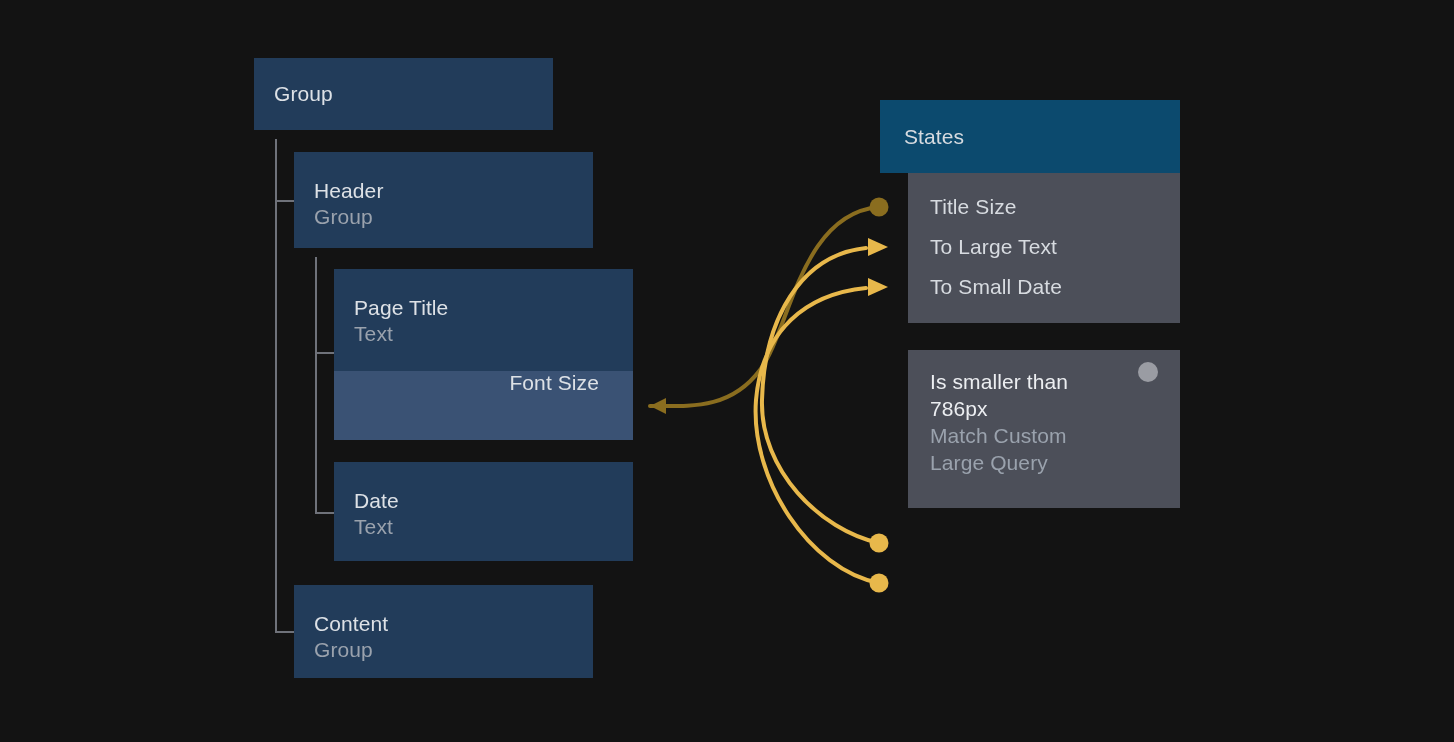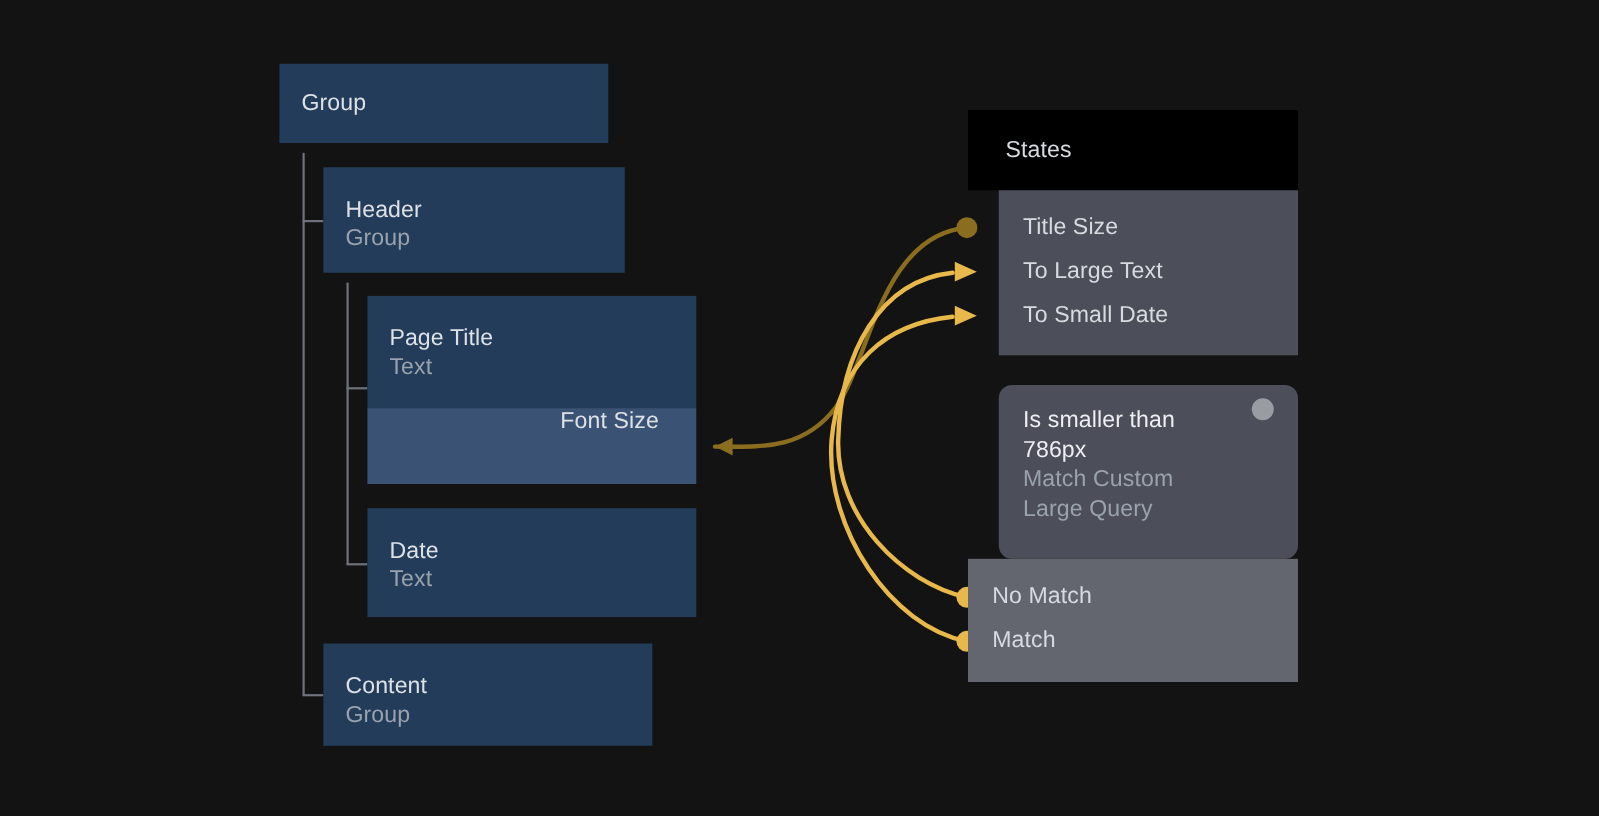--- a/index.html
+++ b/index.html
@@ -73,26 +73,26 @@
   }
   .tree-h {
     position: absolute;
     height: 2px;
     background: #6f727a;
   }
 
   
   .panel { position: absolute; }
   .panel-header {
-    background: #000000;
+    background: #0c4a6e;
     color: #d7dbe0;
     font-size: 21px;
     display: flex;
     align-items: center;
-    padding-left: 34px;
+    padding-left: 24px;
     letter-spacing: 0.1px;
   }
   .panel-body-dark {
     background: #4c4f59;
     position: relative;
     margin-left: 28px;
   }
   .panel-body-light {
     background: #63666f;
     position: relative;
@@ -154,21 +154,21 @@
   <div class="tree-v" style="left:315px; top:257px; height:256px;"></div>
 
   <div class="tree-h" style="left:315px; top:352px; width:19px;"></div>
 
   <div class="tree-h" style="left:315px; top:512px; width:19px;"></div>
 
   <div class="node node-single" style="left:254px; top:58px; width:299px; height:72px;">
     <div class="node-title">Group</div>
   </div>
 
-  <div class="node node-double" style="left:294px; top:152px; width:274px; height:96px;">
+  <div class="node node-double" style="left:294px; top:152px; width:299px; height:96px;">
     <div class="node-title">Header</div>
     <div class="node-sub">Group</div>
   </div>
 
   <div class="node node-double" style="left:334px; top:269px; width:299px; height:102px;">
     <div class="node-title">Page Title</div>
     <div class="node-sub">Text</div>
   </div>
 
   <div class="prop-row" style="left:334px; top:371px; width:299px; height:69px;">
@@ -190,26 +190,22 @@
       <span>States</span>
     </div>
     <div class="panel-body-dark" style="height:150px;">
       <div class="port-label" style="top:22px;">Title Size</div>
       <div class="port-label" style="top:62px;">To Large Text</div>
       <div class="port-label" style="top:102px;">To Small Date</div>
     </div>
   </div>
 
   <div class="panel" style="left:880px; top:350px; width:300px; height:270px;">
-    <div class="panel-body-dark" style="height:158px;border-radius:12px;">
+    <div class="panel-body-dark" style="height:158px;">
       <div class="mq-text primary">Is smaller than
 786px</div>
       <div class="mq-text secondary">Match Custom
 Large Query</div>
       <div class="mq-dot"></div>
     </div>
-    <div class="panel-body-light" style="height:112px;">
-      <div class="port-label" style="top:22px;">No Match</div>
-      <div class="port-label" style="top:62px;">Match</div>
-    </div>
   </div>
 
 </div>
 
 </body></html>

